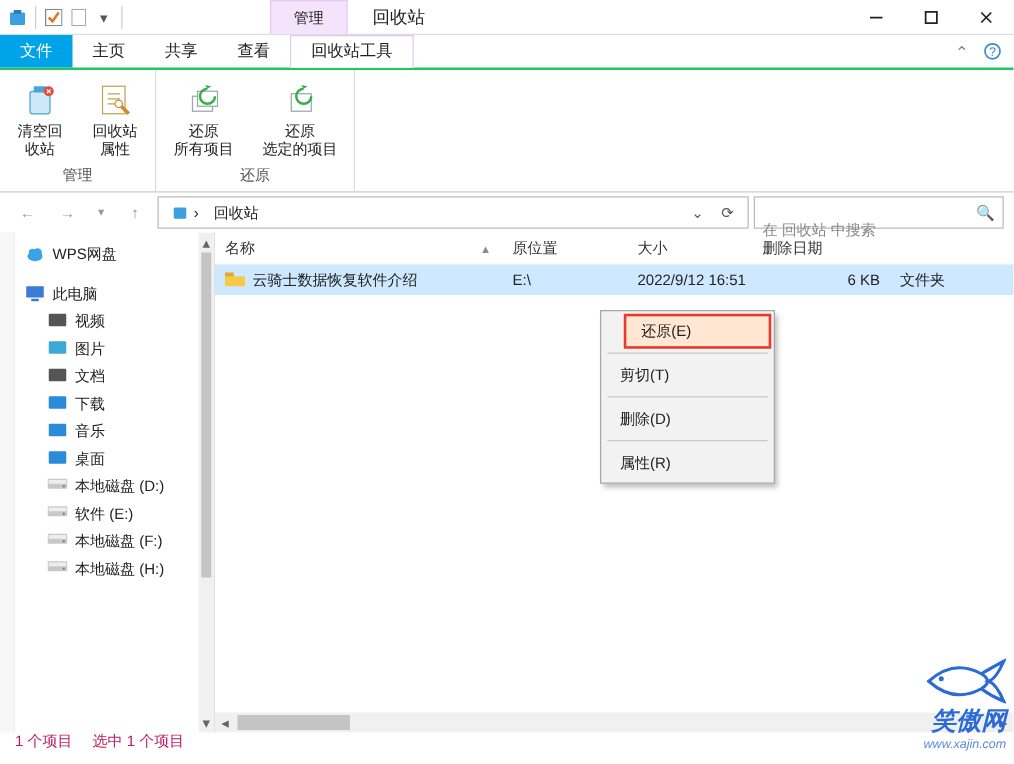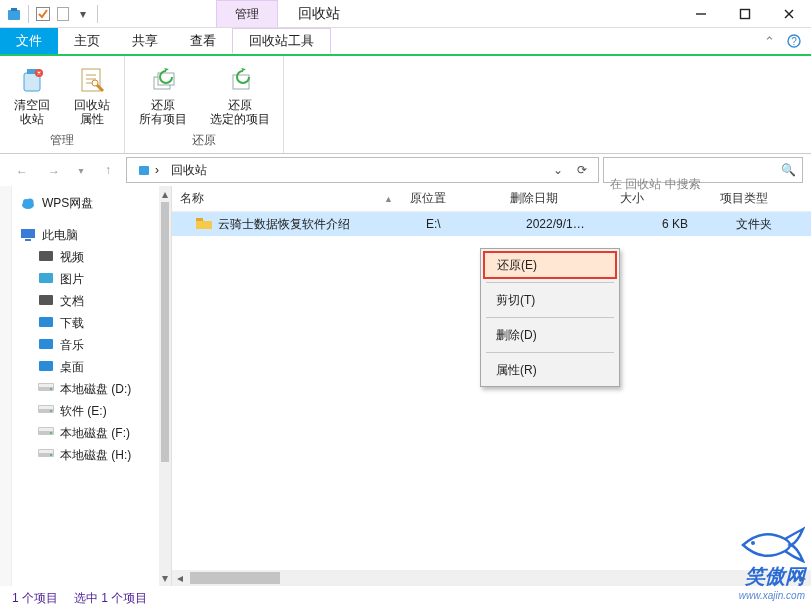--- a/index.html
+++ b/index.html
@@ -41,32 +41,32 @@
   .tritem .tic { width:16px; height:16px; flex-shrink:0; }
   .tree .vsb { position:absolute; right:0; top:0; bottom:0; width:12px; background:#f0f0f0; display:flex; flex-direction:column; }
   .tree .vsb .arrow { height:16px; display:flex; align-items:center; justify-content:center; color:#666; }
   .tree .vsb .thumb { flex:0 0 260px; margin:0 2px; background:#c4c4c4; }
   .tree .vsb .track { flex:1; }
   .listpane { flex:1; position:relative; overflow:hidden; }
   .cols { display:flex; height:26px; align-items:center; border-bottom:1px solid #eee; font-size:12px; color:#333;text-align:right; }
   .cols .col { padding:0 8px; display:flex; align-items:center; height:100%; border-right:1px solid transparent; }
   .cols .col.sort { gap:8px; }
   .row { display:flex; height:24px; align-items:center; background:#cde8ff; }
-  .row .cell { padding:0 24px; overflow:hidden; white-space:nowrap; text-overflow:ellipsis; }
+  .row .cell { padding:0 8px; overflow:hidden; white-space:nowrap; text-overflow:ellipsis; }
   .ic-folder { width:16px; height:16px; }
   .hscroll { position:absolute; left:0; right:0; bottom:0; height:16px; background:#f0f0f0; display:flex; align-items:center; }
   .hscroll .arrow { width:16px; display:flex; align-items:center; justify-content:center; color:#666; }
   .hscroll .thumb { width:90px; height:12px; background:#c4c4c4; margin:0 2px; }
   .hscroll .track { flex:1; }
   .ctxmenu { position:absolute; left:480px; top:248px; width:140px; background:#f2f2f2; border:1px solid #a7a7a7; box-shadow:2px 3px 4px rgba(0,0,0,0.25); padding:3px; }
   .ctxmenu .mi { height:26px; display:flex; align-items:center; padding:0 12px; }
   .ctxmenu .mi.sel { border:1px solid #f59a5a; background:#ffe7d4; }
-  .ctxmenu .mi.redbox { outline:2px solid #e53a2e; outline-offset:-1px; }
+  .ctxmenu .mi.redbox { outline:2px solid #e53a2e; outline-offset:-1px;margin-left:16px; }
   .ctxmenu .sep { height:1px; background:#c8c8c8; margin:4px 2px; }
-  .status { position:absolute; left:0; right:0; bottom:0; height:26px; display:flex; align-items:center; padding:0 12px; gap:16px; font-size:12px; color:#4c1d95; }
+  .status { position:absolute; left:0; right:0; bottom:0; height:26px; display:flex; padding:0 12px; gap:16px; font-size:12px; color:#be185d; }
   .watermark { position:absolute; right:6px; bottom:10px; display:flex; flex-direction:column; align-items:flex-end; font-style:italic; color:#2a6bd6; }
   .watermark .fish { width:72px; height:38px; }
   .watermark .txt { font-size:20px; font-weight:bold; }
   .watermark .url { font-size:10px; color:#5a89d6; }
   svg { display:block; }
 </style>
 </head>
 <body>
 
 <div class="titlebar">
@@ -337,23 +337,22 @@
     </div>
   </div>
 
   <div class="listpane">
     <div class="cols">
       <div class="col sort" style="width:230px">
           <span>名称</span>
           <span style="color:#888;font-size:9px;margin-left:auto">▲</span>
         </div>
       <div class="col" style="width:100px">原位置</div>
+      <div class="col" style="width:100px;justify-content:flex-start">大小</div>
       <div class="col" style="width:110px">删除日期</div>
-      <div class="col" style="width:100px;justify-content:flex-start">大小</div>
-      <div class="col" style="flex:1">项目类型</div>
     </div>
     <div class="row">
       <div class="cell" style="width:230px;display:flex;align-items:center;gap:6px">
         <span class="ic-folder">
             <svg width="16" height="14">
               <path d="M0 3 L6 3 L8 5 L16 5 L16 13 L0 13 Z" fill="#f7c948"></path>
               <rect x="0" y="2" width="7" height="3" fill="#e2a92e"></rect>
             </svg>
           </span>
         <span>云骑士数据恢复软件介绍</span>

